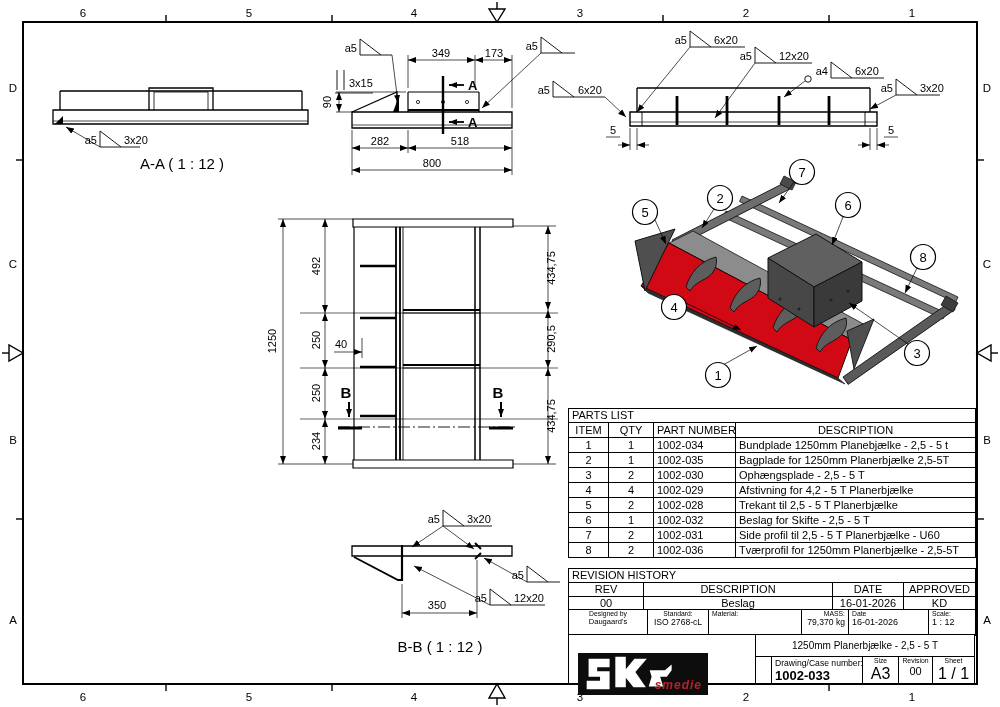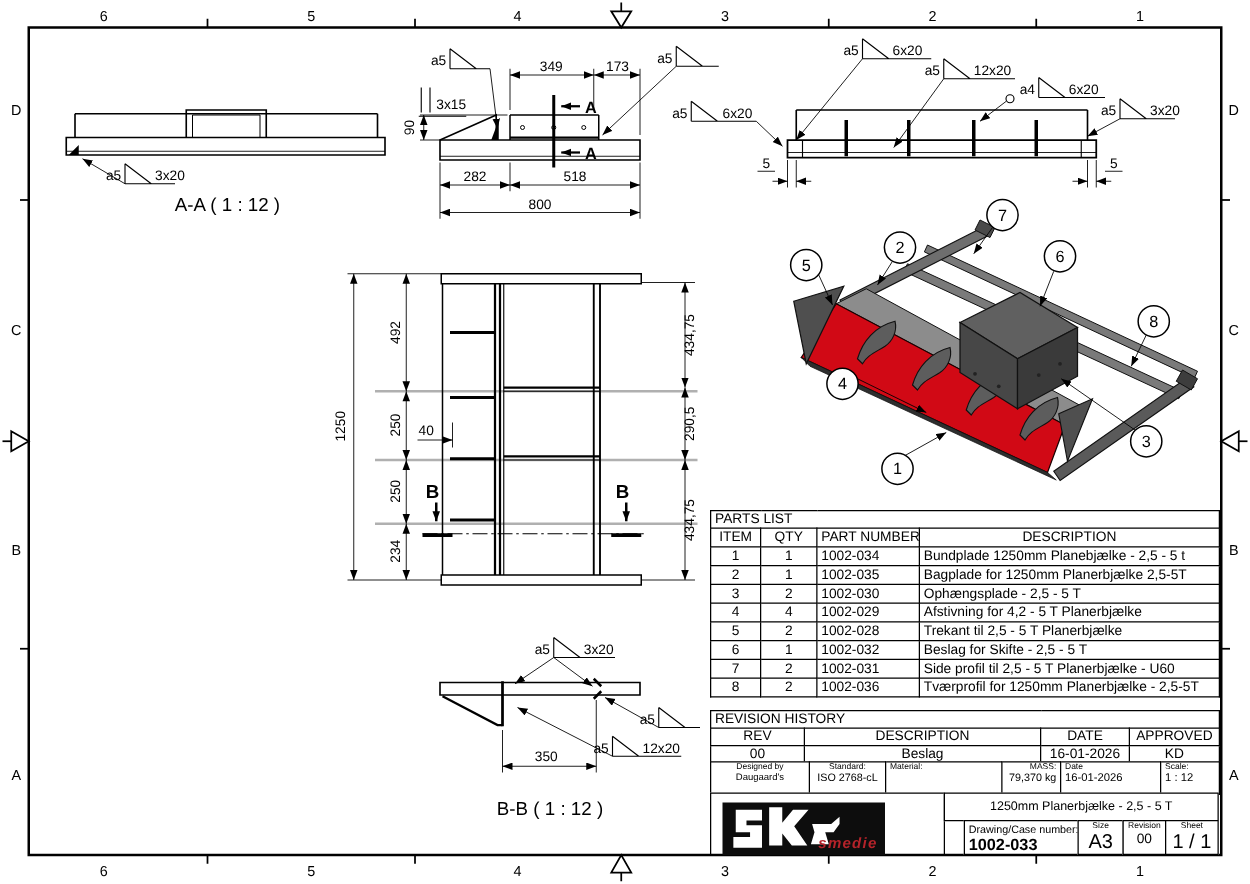--- a/index.html
+++ b/index.html
@@ -9,21 +9,21 @@
   
   .tbl{position:absolute;border-collapse:collapse;table-layout:fixed;background:#fff;}
   .tbl td{border:1.2px solid #000;padding:0 3px;font-size:11px;line-height:1.1;
           overflow:hidden;white-space:nowrap;color:#000;}
   .tbl .ttl{text-align:left;font-size:11px;}
   .tbl .ctr{text-align:center;}
   
   .box{position:absolute;border:1.2px solid #000;background:#fff;box-sizing:border-box;color:#000;}
   .lbl{font-size:6.8px;line-height:1.15;}
   .val-s{font-size:8.6px;}
-  .logo-black{position:absolute;left:9px;top:7px;width:130px;height:42px;background:#0d0d0d;}
+  .logo-black{position:absolute;left:9px;top:18px;width:130px;height:42px;background:#0d0d0d;}
   .logo-red{position:absolute;right:6px;bottom:3px;font-size:12px;font-weight:bold;
             font-style:italic;letter-spacing:1px;color:#b5232a;}
   .tb-title-text{display:flex;align-items:center;justify-content:center;height:100%;
                  font-size:10px;}
 </style>
 </head>
 <body>
 
 <div class="sheet">
 

